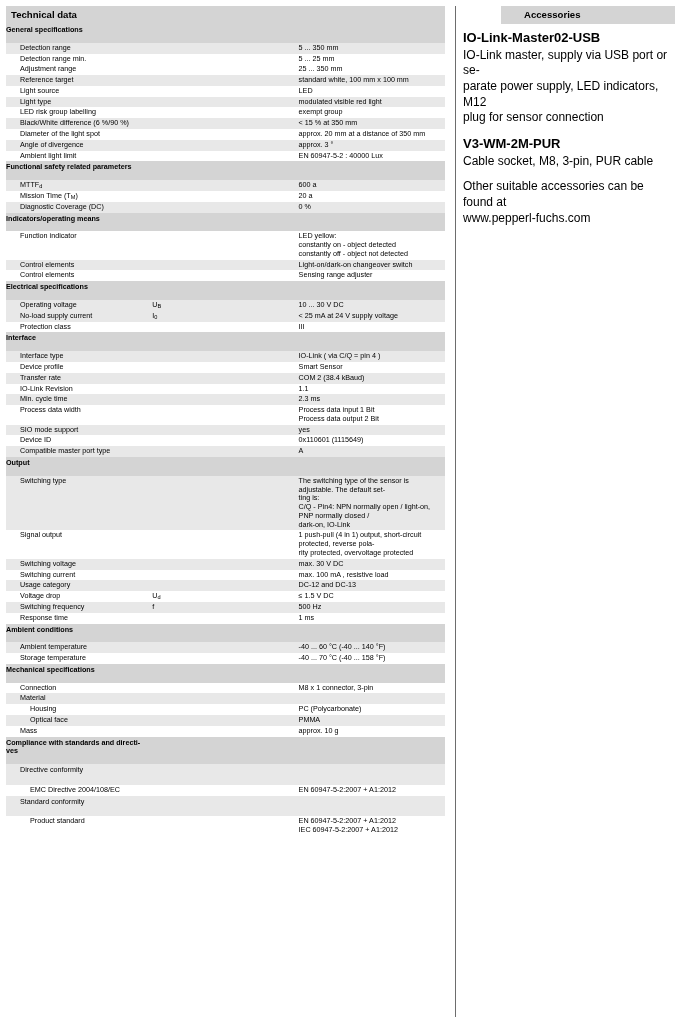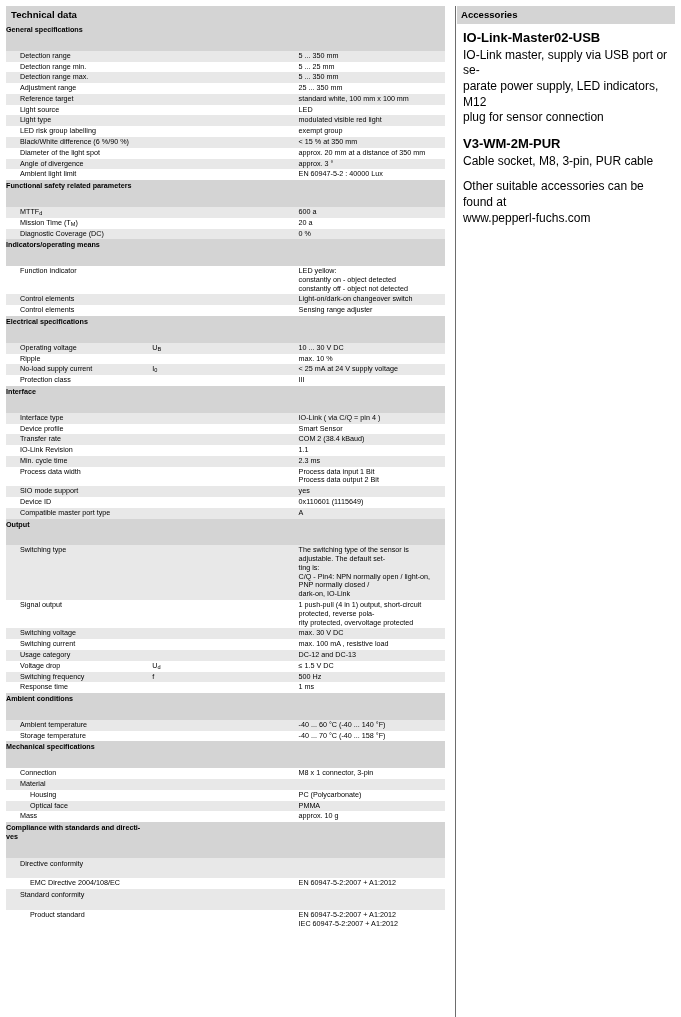--- a/index.html
+++ b/index.html
@@ -44,42 +44,43 @@
     background: #6d6d6d;
   }
   .title-bar {
     background: #d4d4d4;
     font-weight: bold;
     font-size: 9.6px;
     padding: 3px 5px 3px 5px;
     line-height: 1.25;
   }
   .right-col .title-bar {
-    padding-left: 4px;
+    padding-left: 23px;
+    margin-left: 44px;
   }
   table.spec {
     width: 100%;
     border-collapse: collapse;
     table-layout: fixed;
   }
   table.spec td {
     vertical-align: top;
     padding: 1px 2px 1px 0;
     line-height: 1.22;
   }
   td.c-label  { width: 180px; padding-left: 5px; }
   td.c-label.indent1 { padding-left: 14px; }
   td.c-label.indent2 { padding-left: 24px; }
   td.c-sym    { width: 14px; }
   td.c-val    { width: 249px; padding-left: 2px; }
   tr.section td {
     background: #d4d4d4;
     font-weight: bold;
     padding-top: 2px;
-    padding-bottom: 16px;
+    padding-bottom: 8px;
   }
   tr.subsection td {
     background: #e8e8e8;
     padding-top: 2px;
     padding-bottom: 10px;
   }
   tr.shaded td {
     background: #e8e8e8;
   }
   .sub { font-size: 5.6px; vertical-align: -1px; }
@@ -119,25 +120,20 @@
           <tr class="shaded">
             <td class="c-label indent1">Detection range</td>
             <td class="c-sym"></td>
             <td class="c-val">5 ... 350 mm</td>
           </tr>
           <tr class="">
             <td class="c-label indent1">Detection range min.</td>
             <td class="c-sym"></td>
             <td class="c-val">5 ... 25 mm</td>
           </tr>
-          <tr class="shaded">
-            <td class="c-label indent1">Detection range max.</td>
-            <td class="c-sym"></td>
-            <td class="c-val">5 ... 350 mm</td>
-          </tr>
           <tr class="">
             <td class="c-label indent1">Adjustment range</td>
             <td class="c-sym"></td>
             <td class="c-val">25 ... 350 mm</td>
           </tr>
           <tr class="shaded">
             <td class="c-label indent1">Reference target</td>
             <td class="c-sym"></td>
             <td class="c-val">standard white, 100 mm x 100 mm</td>
           </tr>
@@ -212,25 +208,20 @@
             <td class="c-sym"></td>
             <td class="c-val">Sensing range  adjuster</td>
           </tr>
           <tr class="section">
             <td colspan="3" class="c-label">Electrical specifications</td>
           </tr>
           <tr class="shaded">
             <td class="c-label indent1">Operating voltage</td>
             <td class="c-sym">U<span class="sub">B</span></td>
             <td class="c-val">10 ... 30 V DC</td>
-          </tr>
-          <tr class="">
-            <td class="c-label indent1">Ripple</td>
-            <td class="c-sym"></td>
-            <td class="c-val">max. 10  %</td>
           </tr>
           <tr class="shaded">
             <td class="c-label indent1">No-load supply current</td>
             <td class="c-sym">I<span class="sub">0</span></td>
             <td class="c-val">&lt; 25 mA at 24 V supply voltage</td>
           </tr>
           <tr class="">
             <td class="c-label indent1">Protection class</td>
             <td class="c-sym"></td>
             <td class="c-val">III</td>

